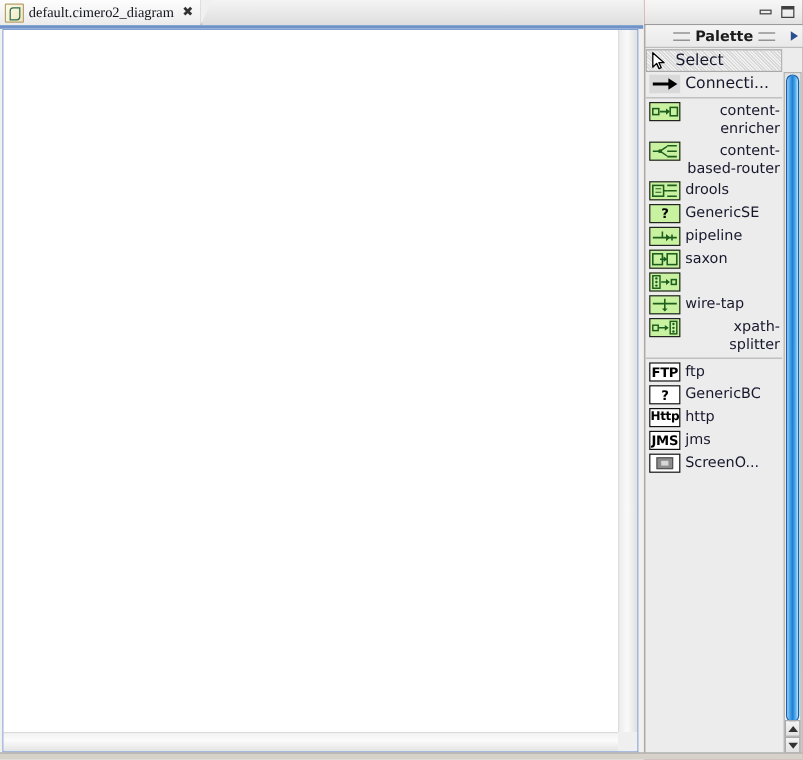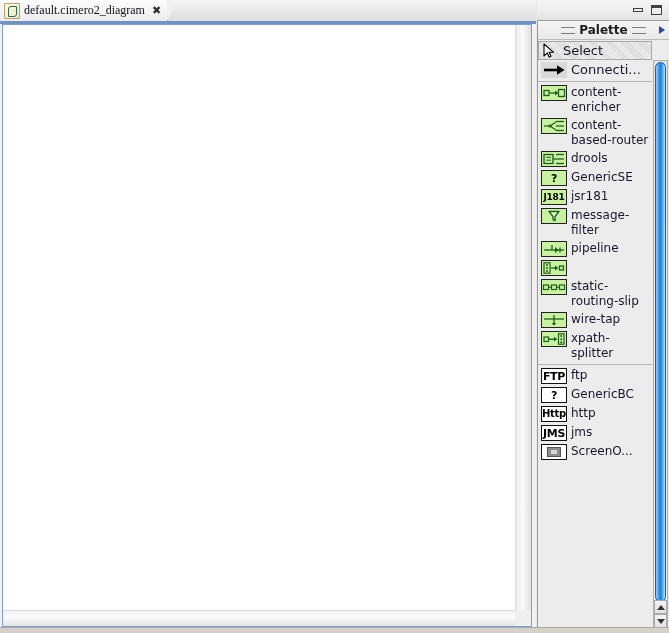--- a/index.html
+++ b/index.html
@@ -215,20 +215,21 @@
     left: 0; top: 19px;
     width: 114px;
     bottom: 2px;
     overflow: hidden;
     background: #ececec;
   }
 
   .pal-group {
     border-bottom: 1px solid #b5b5b5;
     padding: 1px 0 2px 0;
+    text-align: right;
   }
   .pal-group.last { border-bottom: none; }
 
   .pal-item {
     display: flex;
     align-items: flex-start;
     gap: 4px;
     padding: 1px 2px 1px 3px;
     cursor: pointer;
     min-height: 19px;
@@ -496,85 +497,66 @@
 
           <div class="pal-item">
             <span class="ic">
               <span class="ic-green">
                 <span class="ic-txt q">?</span>
               </span>
             </span>
             <span class="pal-label">GenericSE</span>
           </div>
 
-          <div class="pal-item">
-            <span class="ic">
-              <span class="ic-green">
-                <span class="ic-txt">J181</span>
-              </span>
-            </span>
-            <span class="pal-label">jsr181</span>
-          </div>
-
-          <div class="pal-item">
-            <span class="ic">
-              <span class="ic-green">
-                <svg width="24" height="14" viewBox="0 0 24 14">
-                  <path d="M7 2.5 L17 2.5 L13 7.5 L13 11.8 L11 10.6 L11 7.5 Z" fill="#e9ffcf" stroke="#1d5d1d" stroke-width="1.3" stroke-linejoin="round"></path>
-                </svg>
-              </span>
-            </span>
-            <span class="pal-label">message-filter</span>
-          </div>
+
 
           <div class="pal-item">
             <span class="ic">
               <span class="ic-green">
                 <svg width="24" height="14" viewBox="0 0 24 14">
                   <line x1="2" y1="8" x2="22" y2="8" stroke="#1d5d1d" stroke-width="1.3"></line>
                   <line x1="10" y1="3" x2="10" y2="8" stroke="#1d5d1d" stroke-width="1.3"></line>
                   <path d="M13 5 L16.5 8 L13 11 Z" fill="#1d5d1d"></path>
                   <line x1="18" y1="5.5" x2="18" y2="10.5" stroke="#1d5d1d" stroke-width="1.3"></line>
                 </svg>
               </span>
             </span>
             <span class="pal-label">pipeline</span>
           </div>
 
+          <div class="pal-item">
+            <span class="ic">
+              <span class="ic-green">
+                <svg width="24" height="14" viewBox="0 0 24 14">
+                  <rect x="2" y="2.5" width="8" height="9" fill="none" stroke="#1d5d1d" stroke-width="1.3"></rect>
+                  <rect x="14" y="2.5" width="8" height="9" fill="none" stroke="#1d5d1d" stroke-width="1.3"></rect>
+                  <path d="M8 7 L13.5 7" stroke="#1d5d1d" stroke-width="1.2"></path>
+                  <path d="M11 4.6 L14 7 L11 9.4 Z" fill="#1d5d1d"></path>
+                </svg>
+              </span>
+            </span>
+            <span class="pal-label">saxon</span>
+          </div>
 
           <div class="pal-item">
             <span class="ic">
               <span class="ic-green">
                 <svg width="24" height="14" viewBox="0 0 24 14">
                   <rect x="2" y="1.8" width="6" height="10.4" fill="none" stroke="#1d5d1d" stroke-width="1.2"></rect>
                   <circle cx="5" cy="4" r="1" fill="#1d5d1d"></circle>
                   <circle cx="5" cy="7" r="1" fill="#1d5d1d"></circle>
                   <circle cx="5" cy="10" r="1" fill="#1d5d1d"></circle>
                   <line x1="9" y1="7" x2="14" y2="7" stroke="#1d5d1d" stroke-width="1.3"></line>
                   <path d="M13 4.6 L16.3 7 L13 9.4 Z" fill="#1d5d1d"></path>
                   <rect x="17.5" y="5" width="4" height="4" fill="none" stroke="#1d5d1d" stroke-width="1.3"></rect>
                 </svg>
               </span>
             </span>
           </div>
 
-          <div class="pal-item">
-            <span class="ic">
-              <span class="ic-green">
-                <svg width="24" height="14" viewBox="0 0 24 14">
-                  <rect x="1.5" y="5" width="5" height="4.5" fill="none" stroke="#1d5d1d" stroke-width="1.2"></rect>
-                  <line x1="6.5" y1="7.2" x2="9.5" y2="7.2" stroke="#1d5d1d" stroke-width="1.2"></line>
-                  <rect x="9.5" y="5" width="5" height="4.5" fill="none" stroke="#1d5d1d" stroke-width="1.2"></rect>
-                  <line x1="14.5" y1="7.2" x2="17.5" y2="7.2" stroke="#1d5d1d" stroke-width="1.2"></line>
-                  <rect x="17.5" y="5" width="5" height="4.5" fill="none" stroke="#1d5d1d" stroke-width="1.2"></rect>
-                </svg>
-              </span>
-            </span>
-            <span class="pal-label">static-routing-slip</span>
-          </div>
 
           <div class="pal-item">
             <span class="ic">
               <span class="ic-green">
                 <svg width="24" height="14" viewBox="0 0 24 14">
                   <line x1="2" y1="6" x2="22" y2="6" stroke="#1d5d1d" stroke-width="1.3"></line>
                   <line x1="12" y1="2" x2="12" y2="12" stroke="#1d5d1d" stroke-width="1.3"></line>
                   <path d="M9.6 10 L12 12.6 L14.4 10 Z" fill="#1d5d1d"></path>
                 </svg>
               </span>

